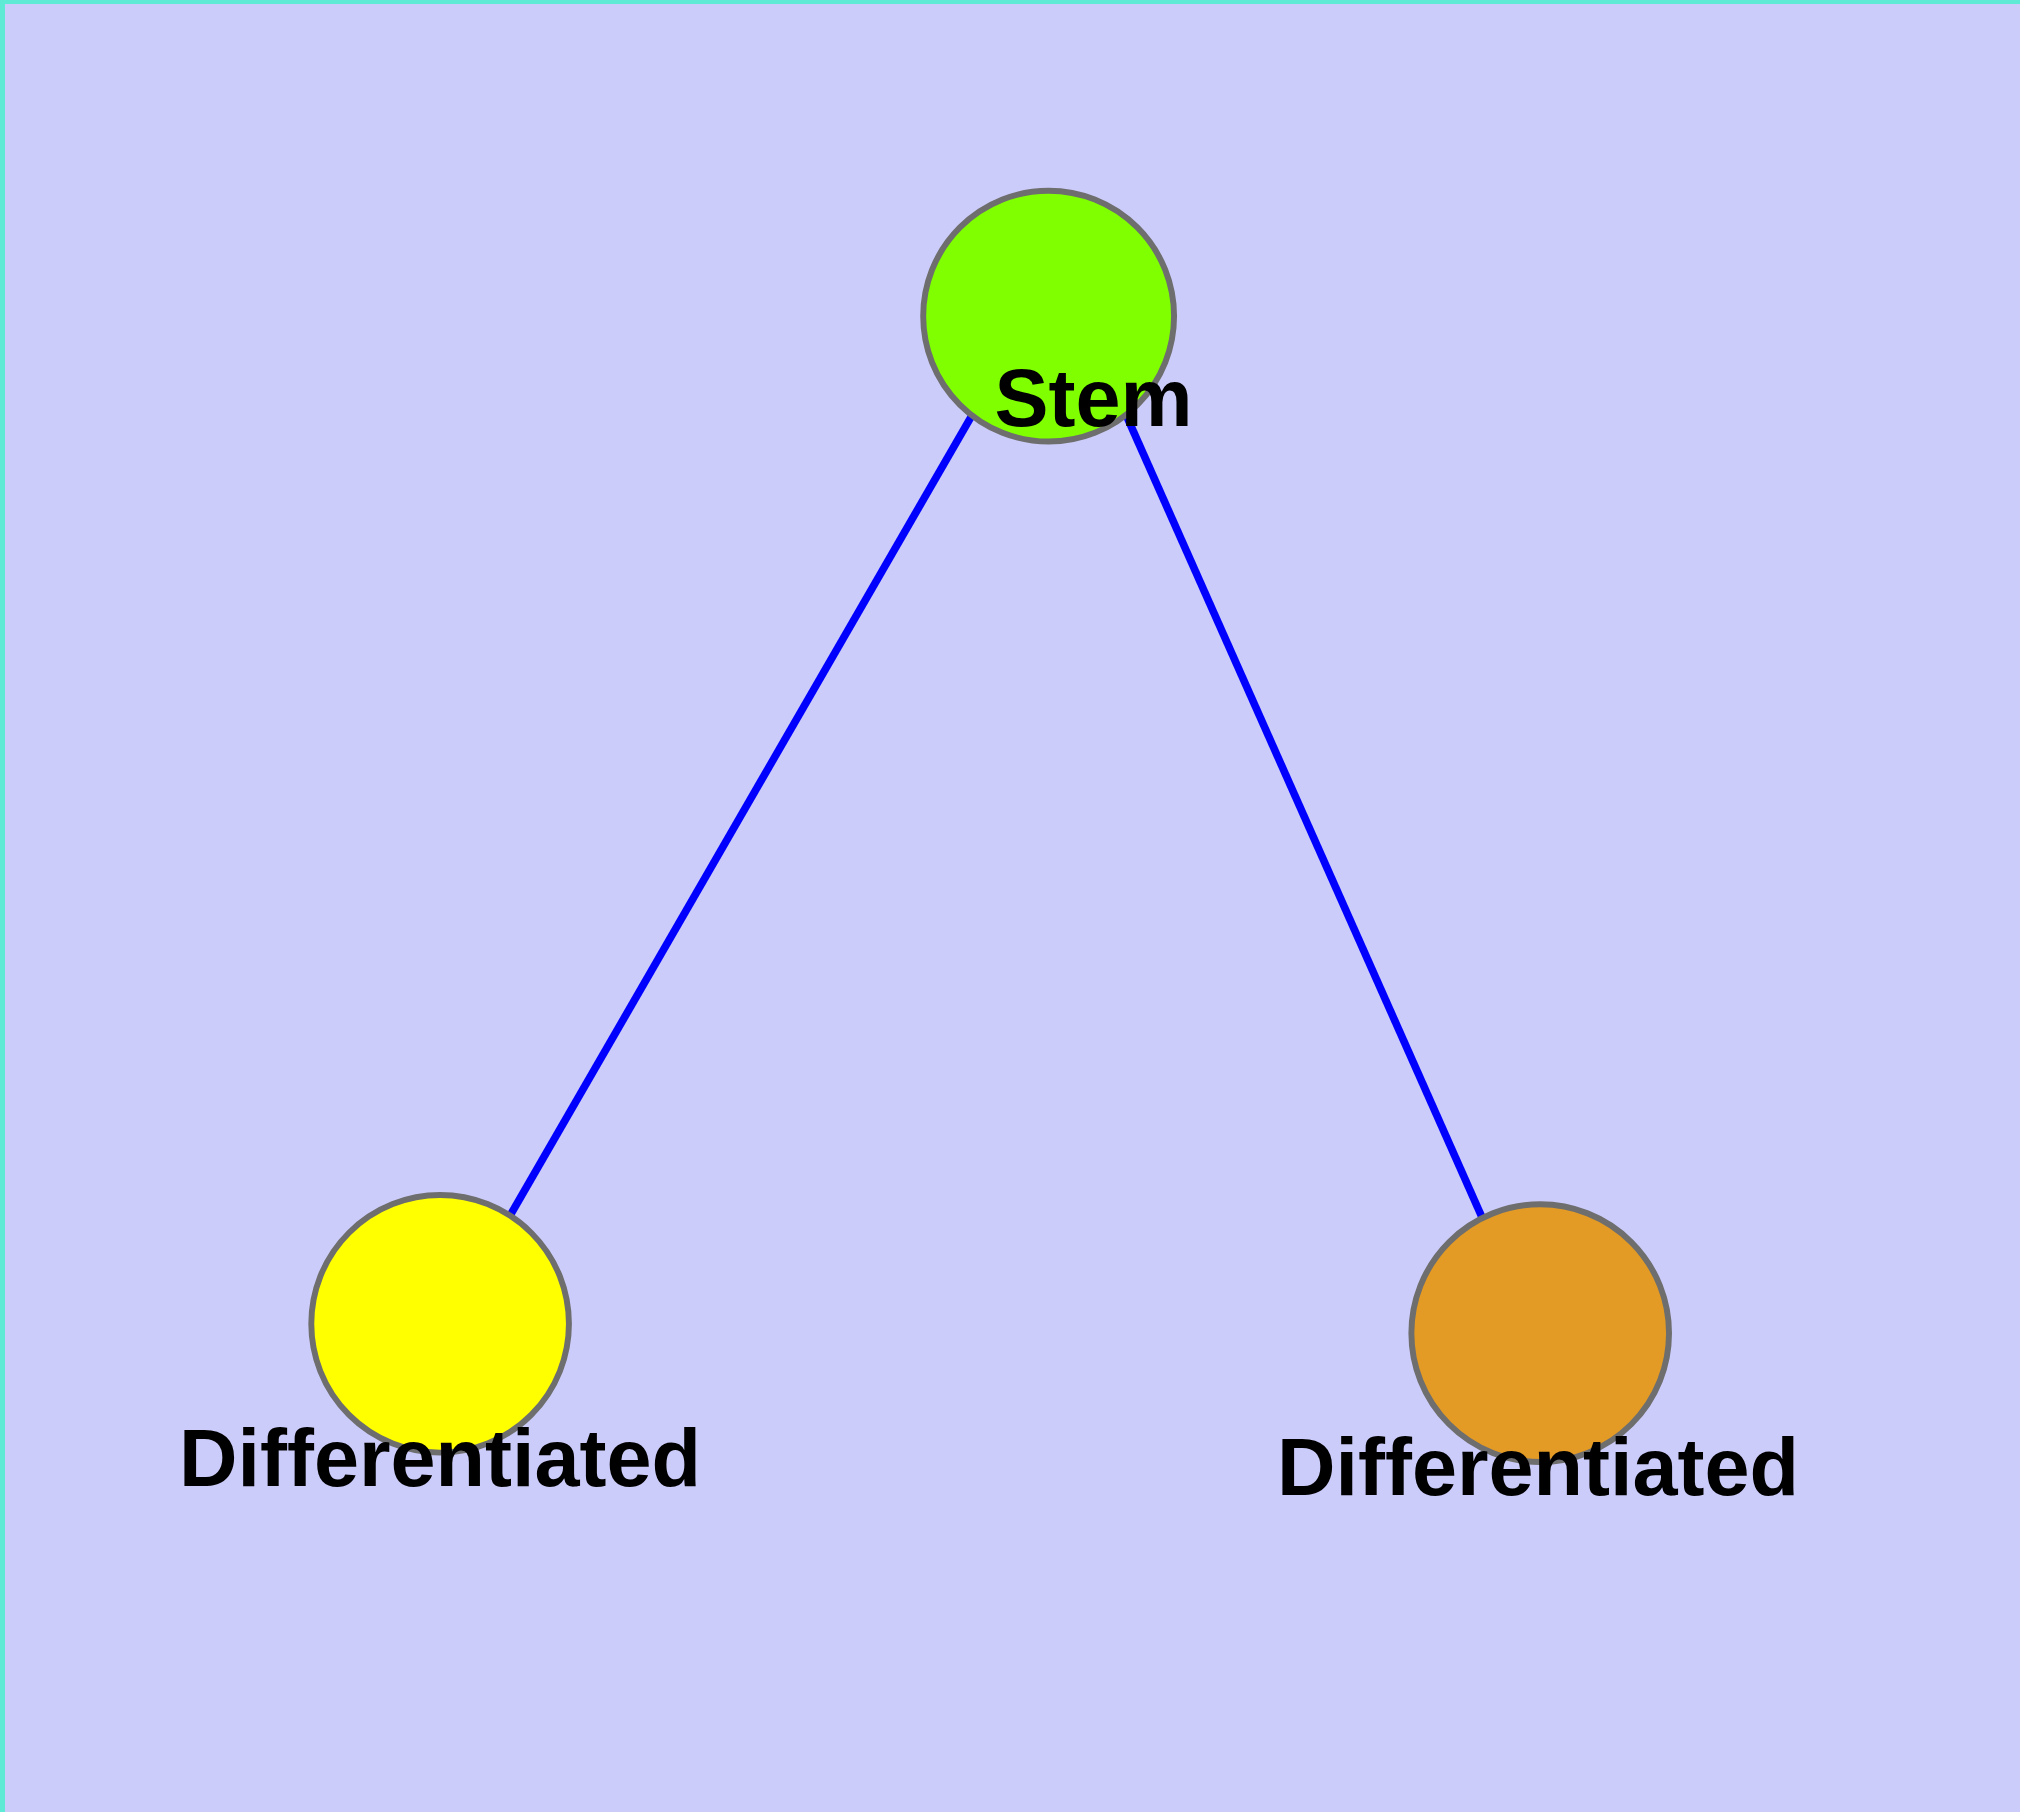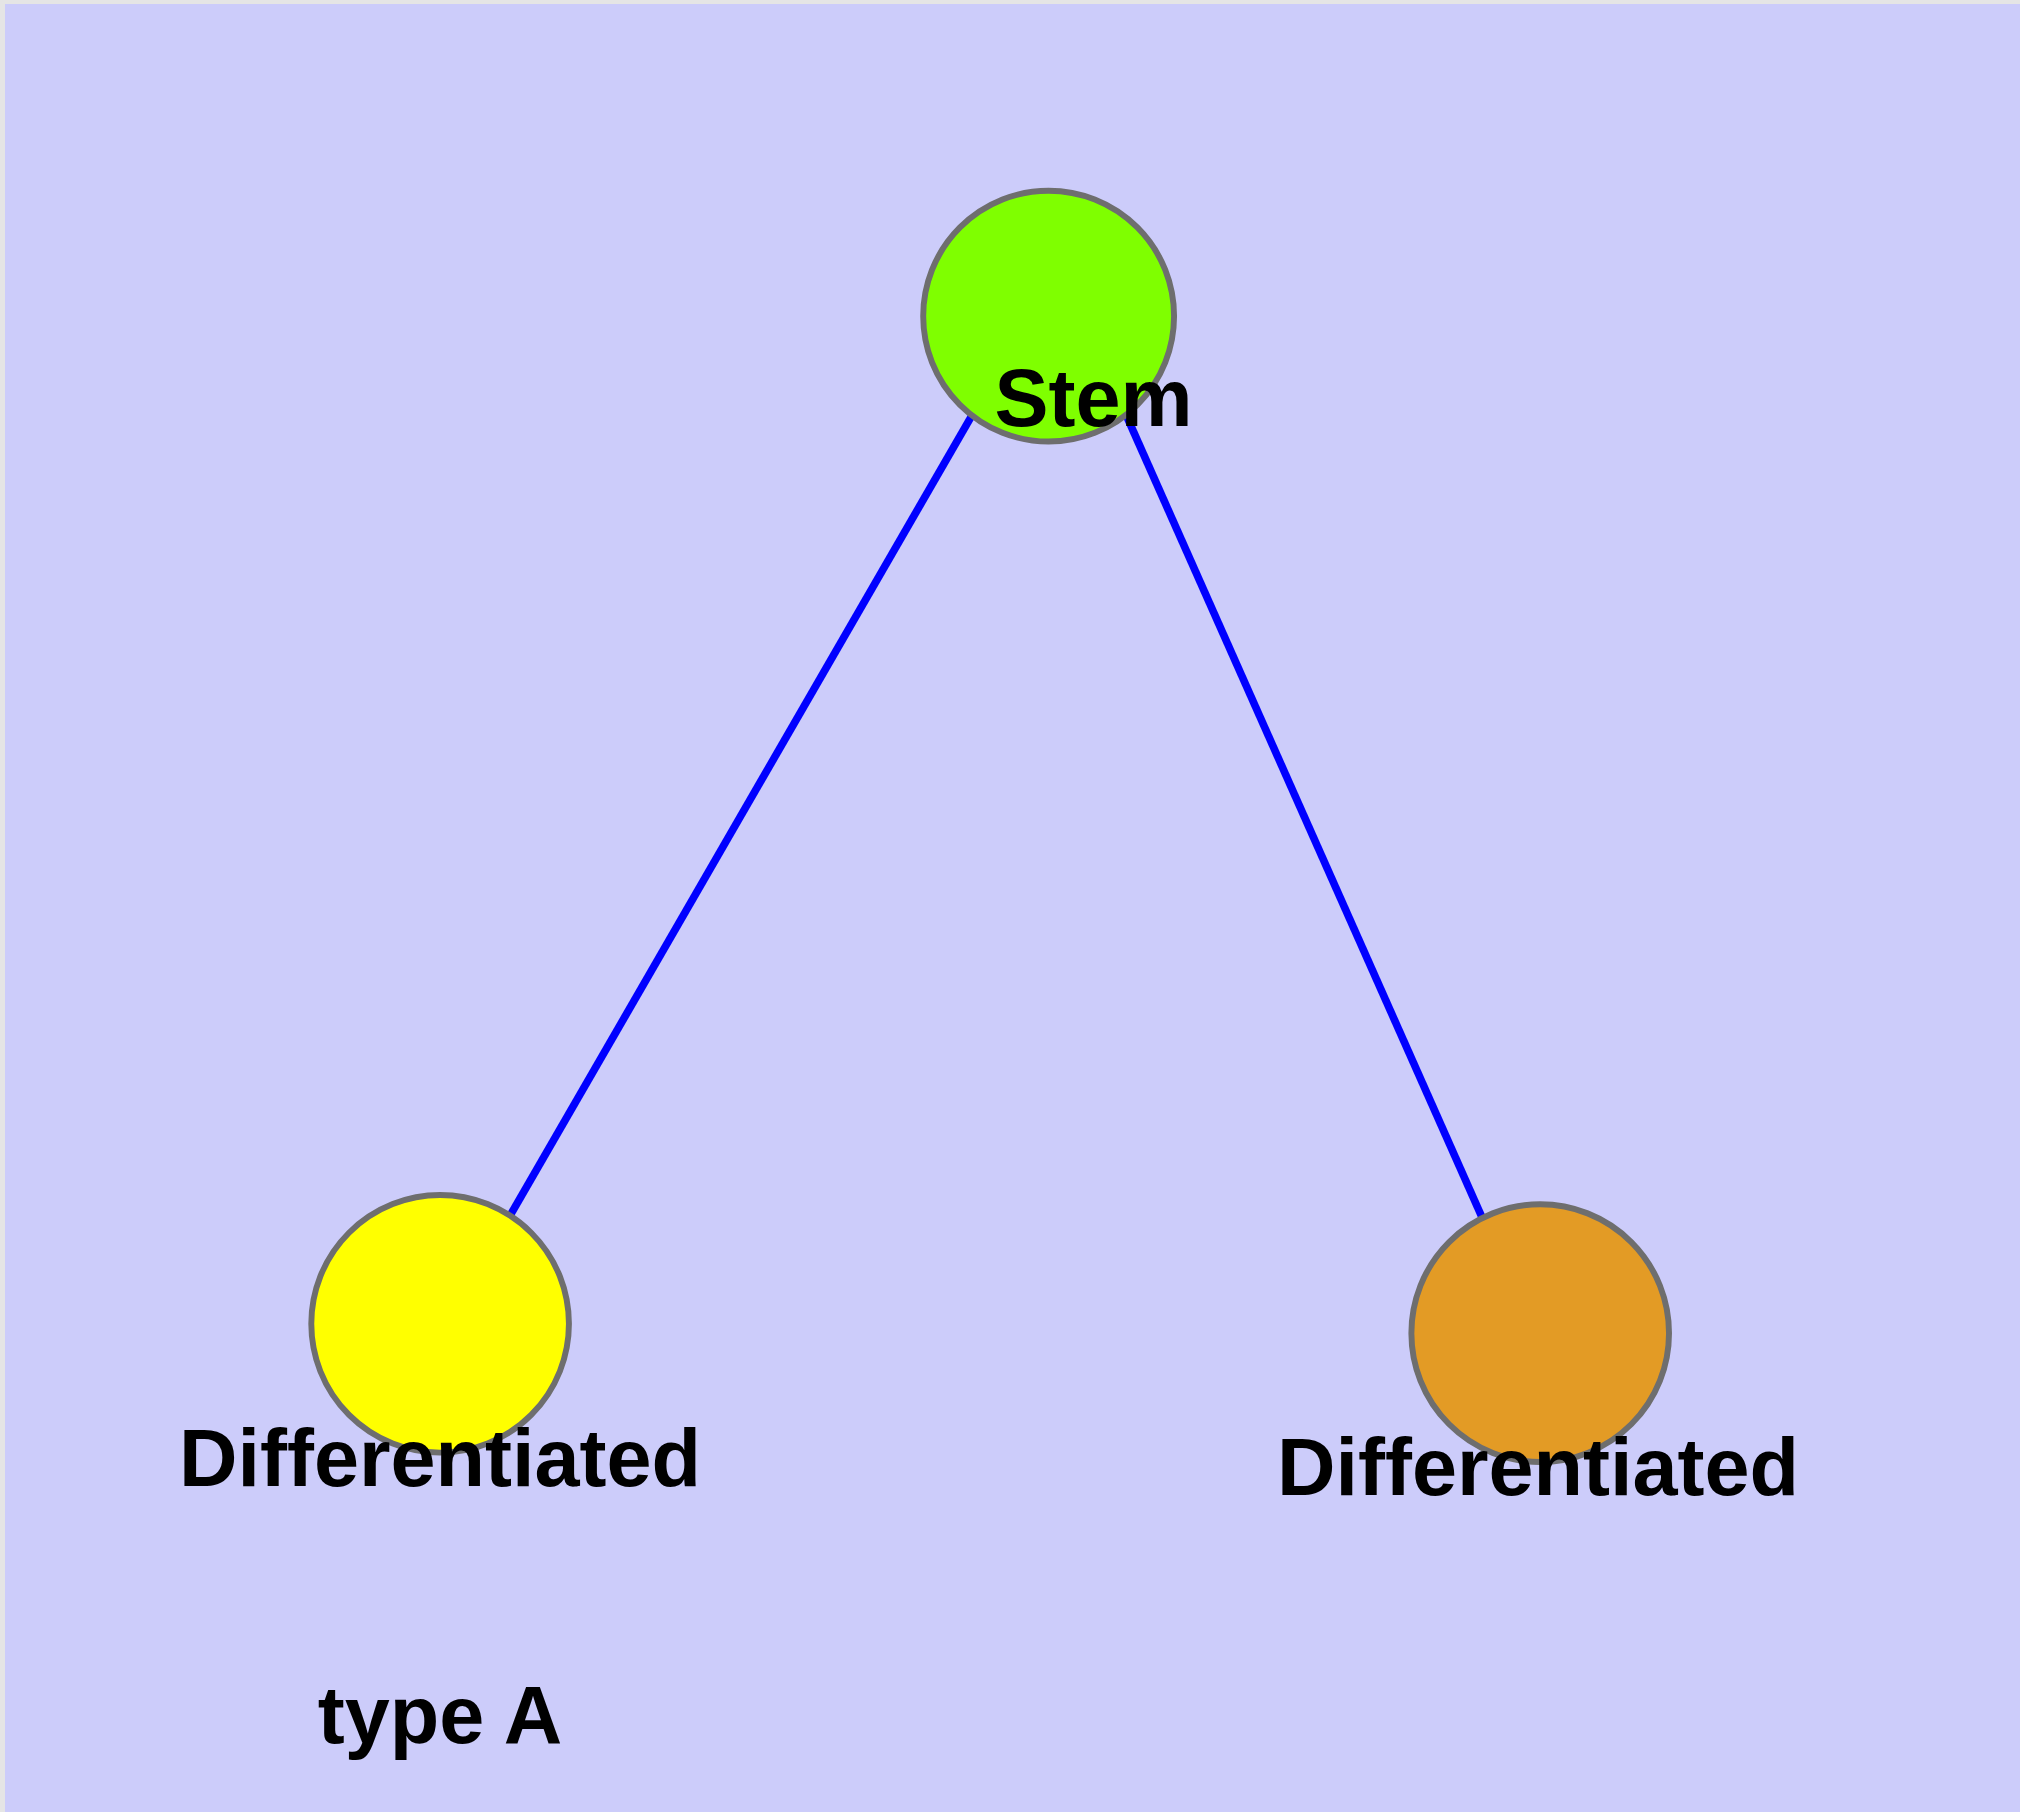--- a/index.html
+++ b/index.html
@@ -4,21 +4,21 @@
 <style>
   html, body {
     margin: 0;
     padding: 0;
     background: #ffffff;
   }
   #canvas {
     position: relative;
     width: 2021px;
     height: 1812px;
-    background: #e5e5e5;
+    background: #5eead4;
     overflow: hidden;
     font-family: "Liberation Sans", sans-serif;
   }
   #plot-bg {
     position: absolute;
     left: 5.1px;
     top: 4.2px;
     width: 2015px;
     height: 1808px;
     background: #ccccfa;
@@ -78,21 +78,20 @@
       <circle cx="1817" cy="1573" r="152" fill="#e39b25" stroke="#6e6e6e" stroke-width="7"></circle>
     </g>
   </svg>
 
   <div class="node-label" id="label-stem">
     <span>Stem</span>
   </div>
 
   <div class="node-label" id="label-diff-a">
     <div>Differentiated</div>
-    <div>type A</div>
   </div>
 
   <div class="node-label" id="label-diff-b">
     <div>Differentiated</div>
   </div>
 
 </div>
 
 
 </body></html>

